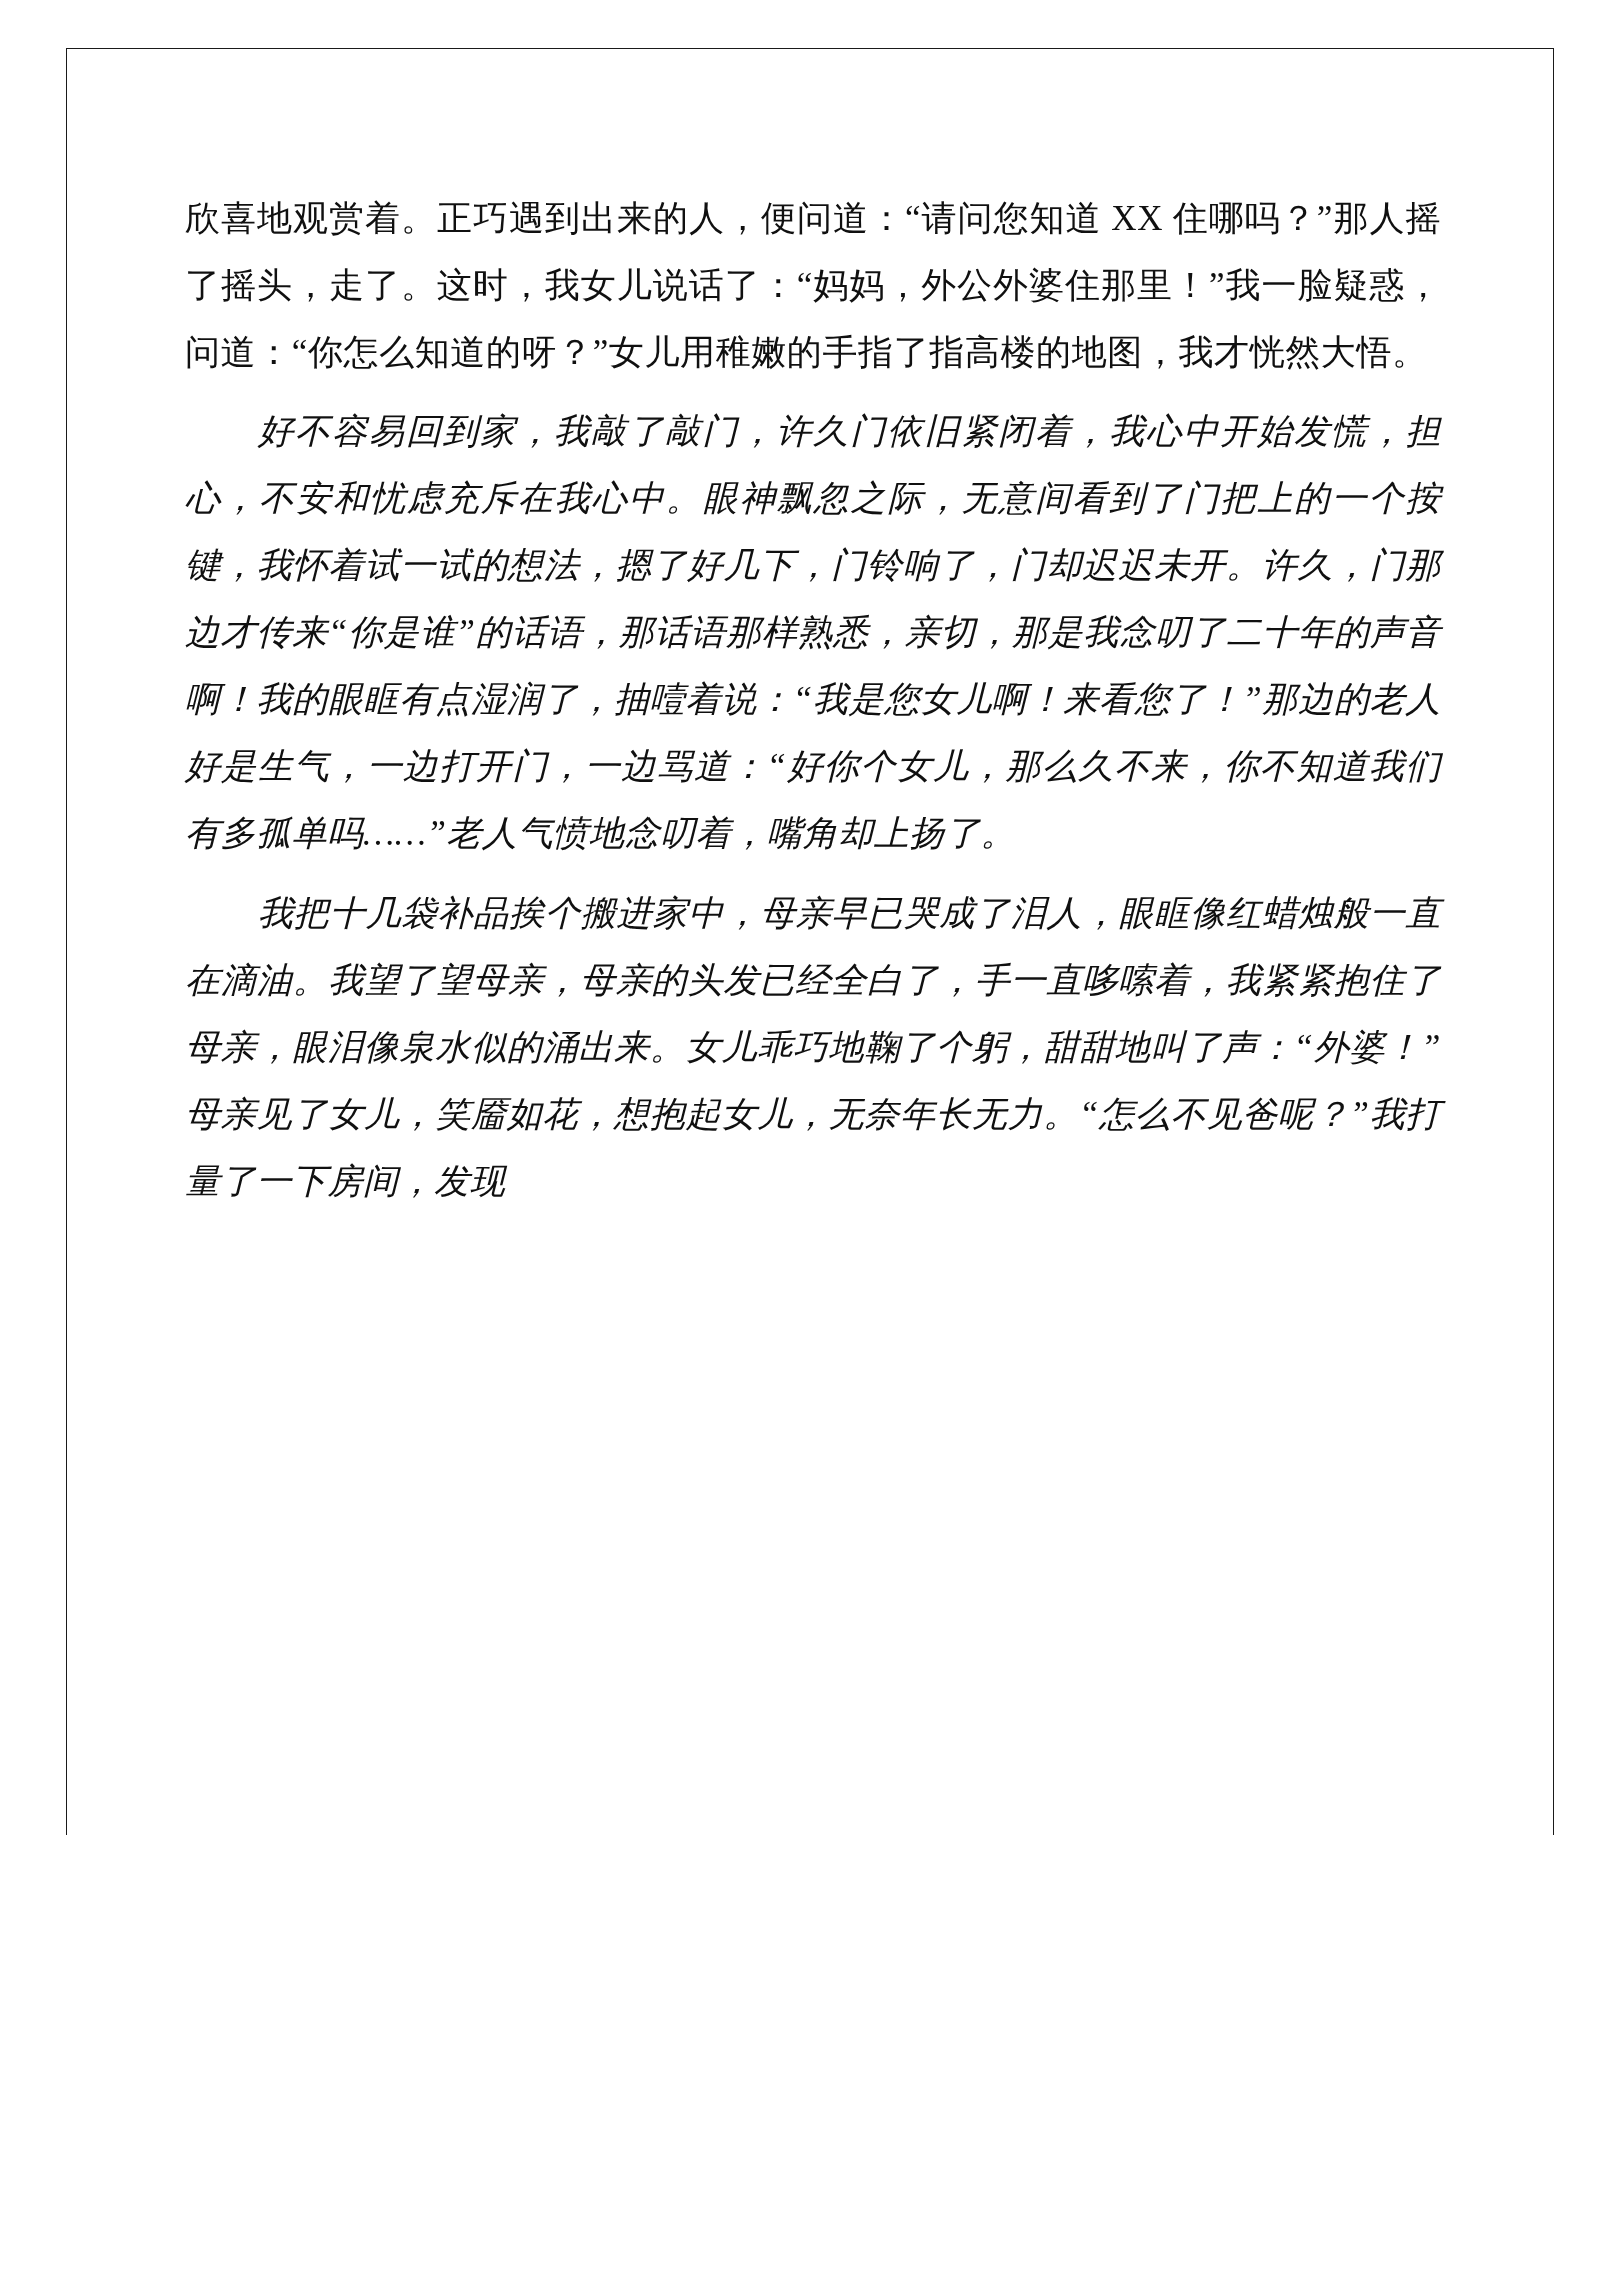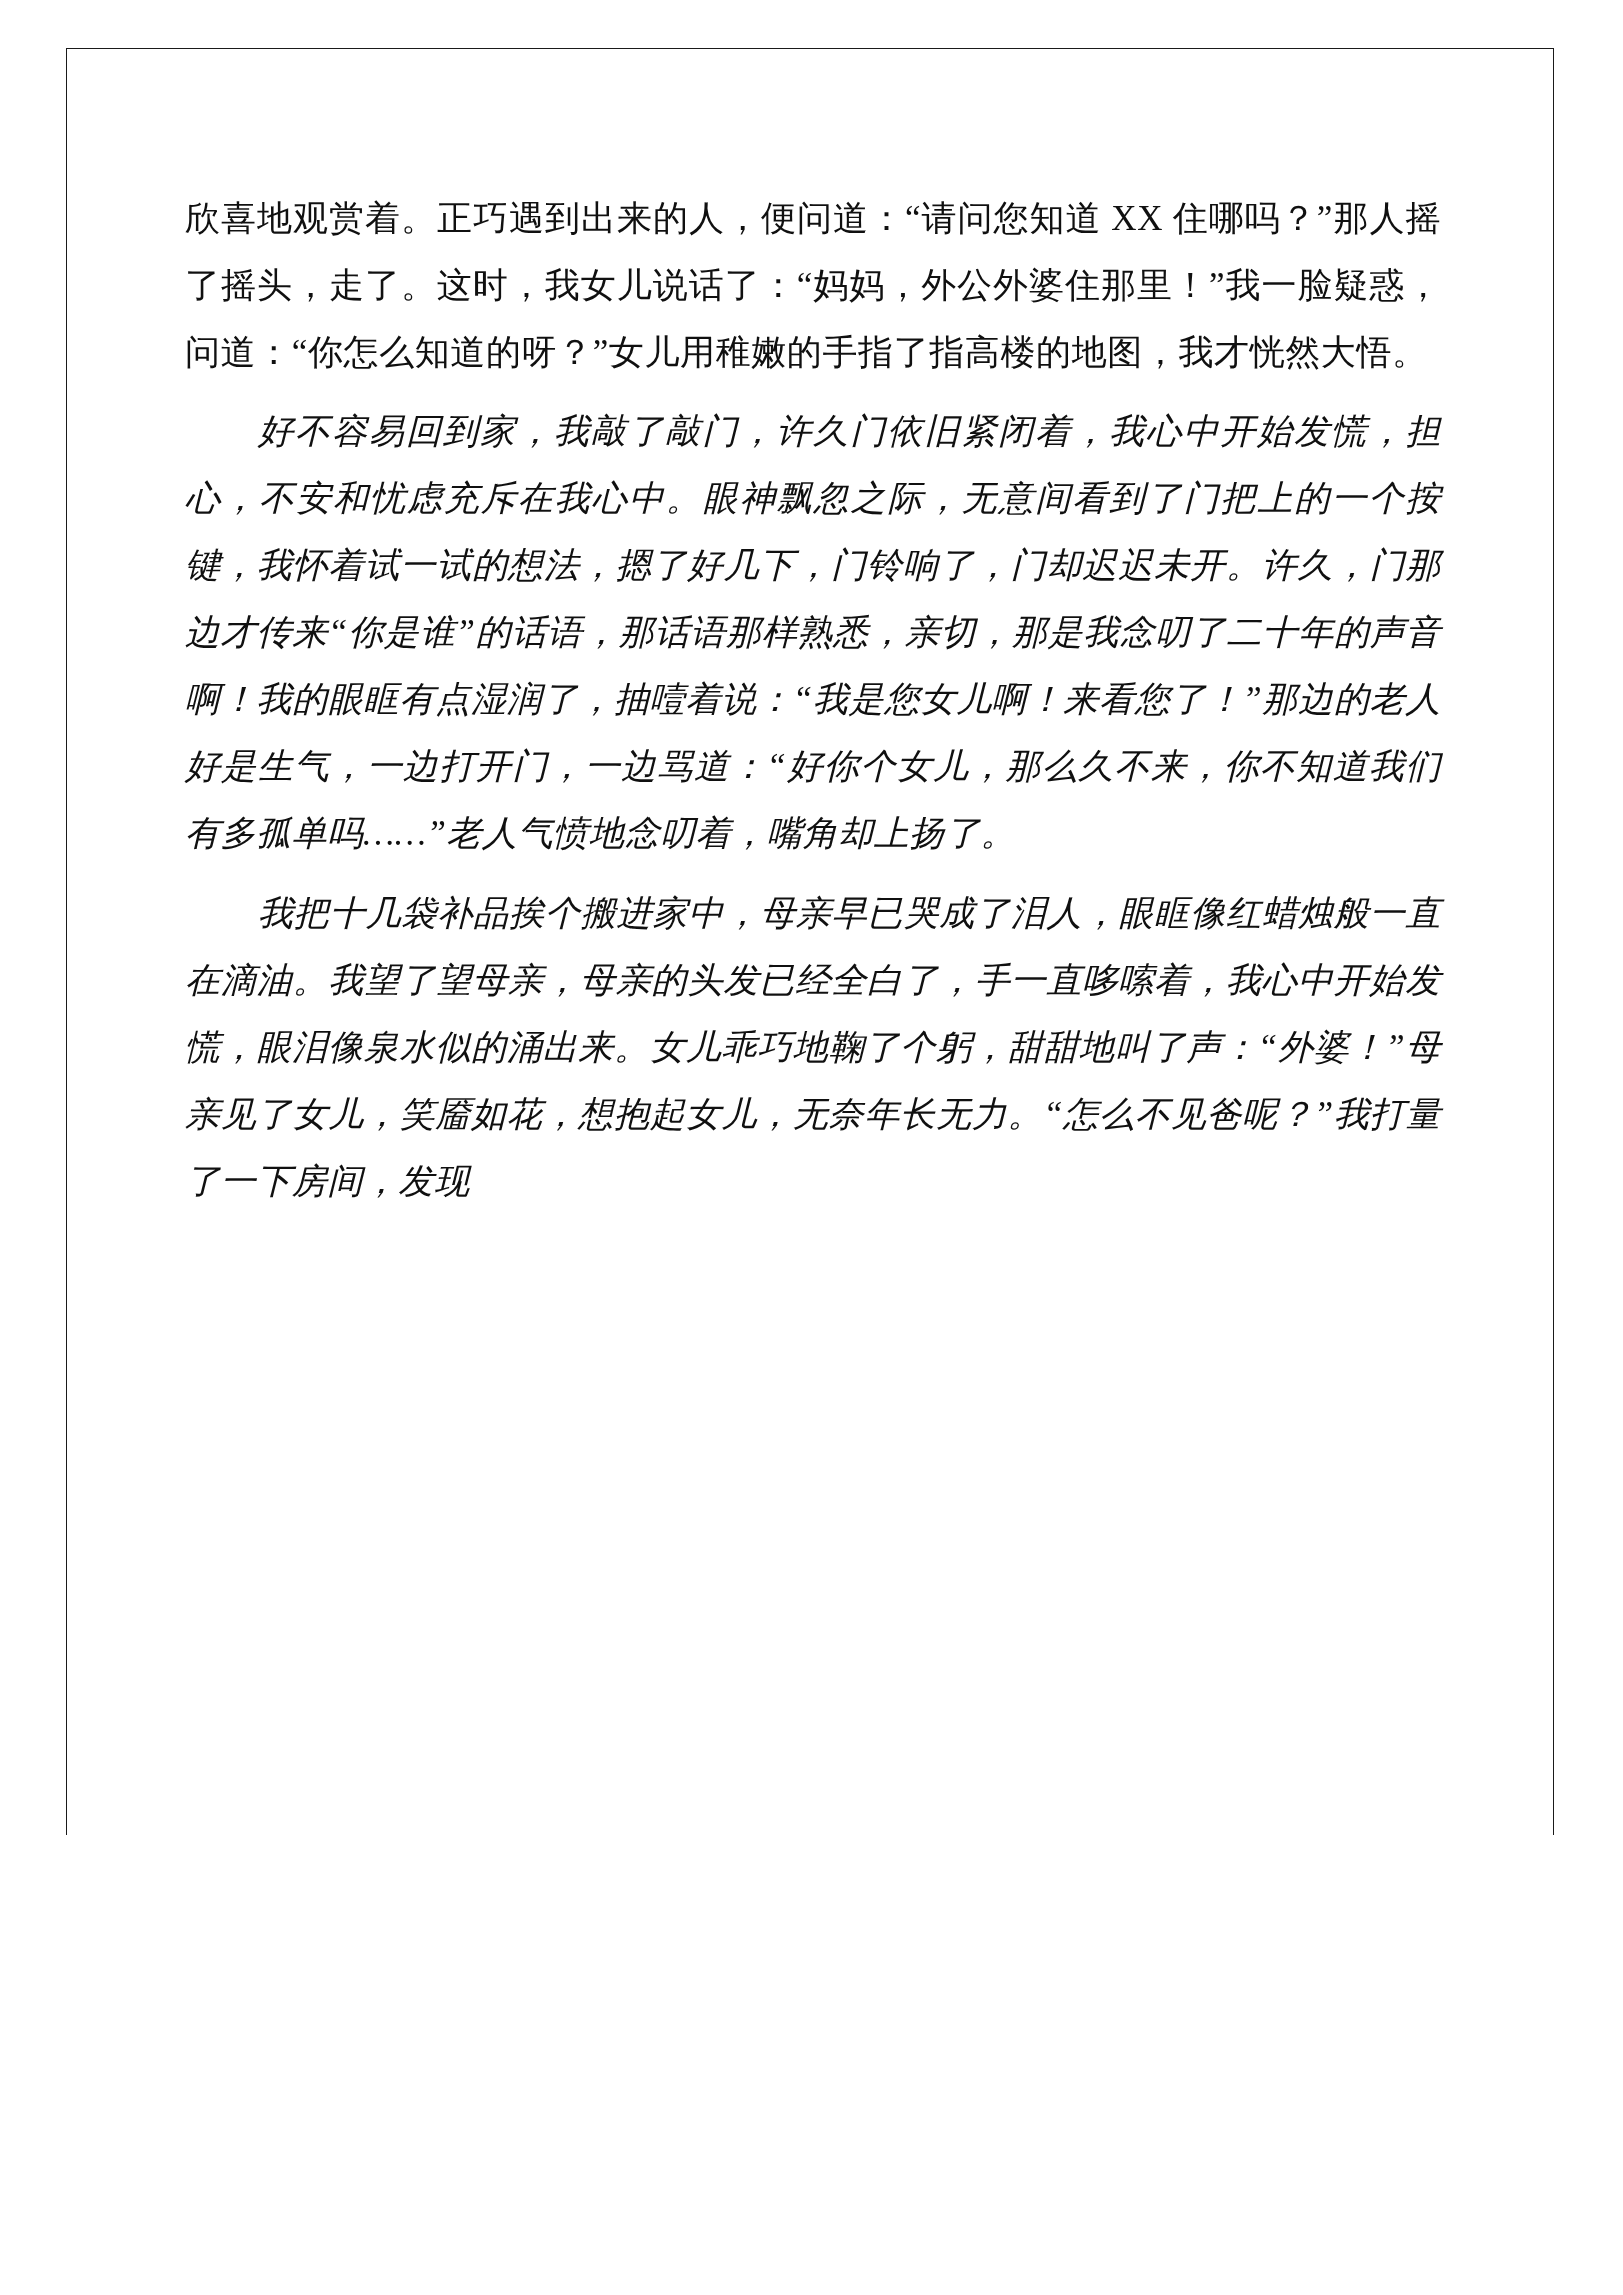--- a/index.html
+++ b/index.html
@@ -64,19 +64,19 @@
 </head>
 <body>
 
 <div class="page">
 
   <div class="page-border"></div>
 
   <div class="content">
     <p class="para">欣喜地观赏着。正巧遇到出来的人，便问道：“请问您知道 XX 住哪吗？”那人摇了摇头，走了。这时，我女儿说话了：“妈妈，外公外婆住那里！”我一脸疑惑，问道：“你怎么知道的呀？”女儿用稚嫩的手指了指高楼的地图，我才恍然大悟。</p>
     <p class="para indent">好不容易回到家，我敲了敲门，许久门依旧紧闭着，我心中开始发慌，担心，不安和忧虑充斥在我心中。眼神飘忽之际，无意间看到了门把上的一个按键，我怀着试一试的想法，摁了好几下，门铃响了，门却迟迟未开。许久，门那边才传来“你是谁”的话语，那话语那样熟悉，亲切，那是我念叨了二十年的声音啊！我的眼眶有点湿润了，抽噎着说：“我是您女儿啊！来看您了！”那边的老人好是生气，一边打开门，一边骂道：“好你个女儿，那么久不来，你不知道我们有多孤单吗……”老人气愤地念叨着，嘴角却上扬了。</p>
-    <p class="para indent">我把十几袋补品挨个搬进家中，母亲早已哭成了泪人，眼眶像红蜡烛般一直在滴油。我望了望母亲，母亲的头发已经全白了，手一直哆嗦着，我心中开始发慌，眼泪像泉水似的涌出来。女儿乖巧地鞠了个躬，甜甜地叫了声：“外婆！”母亲见了女儿，笑靥如花，想抱起女儿，无奈年长无力。“怎么不见爸呢？”我打量了一下房间，发现</p>
+    <p class="para indent">我把十几袋补品挨个搬进家中，母亲早已哭成了泪人，眼眶像红蜡烛般一直在滴油。我望了望母亲，母亲的头发已经全白了，手一直哆嗦着，我紧紧抱住了母亲，眼泪像泉水似的涌出来。女儿乖巧地鞠了个躬，甜甜地叫了声：“外婆！”母亲见了女儿，笑靥如花，想抱起女儿，无奈年长无力。“怎么不见爸呢？”我打量了一下房间，发现</p>
   </div>
 
   <div class="footer">第 1 页   共 1 页</div>
 
 </div>
 
 
 </body></html>

